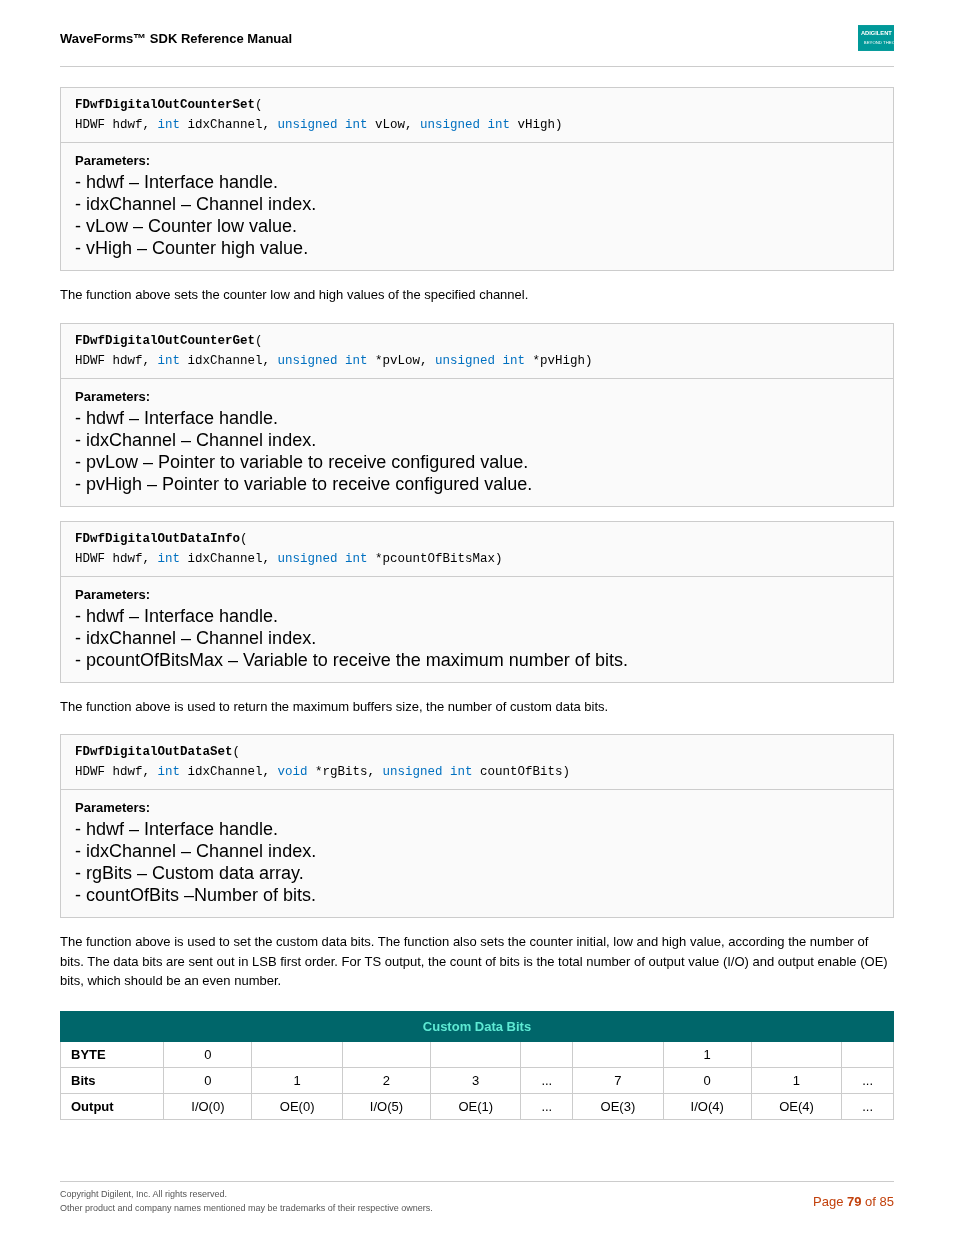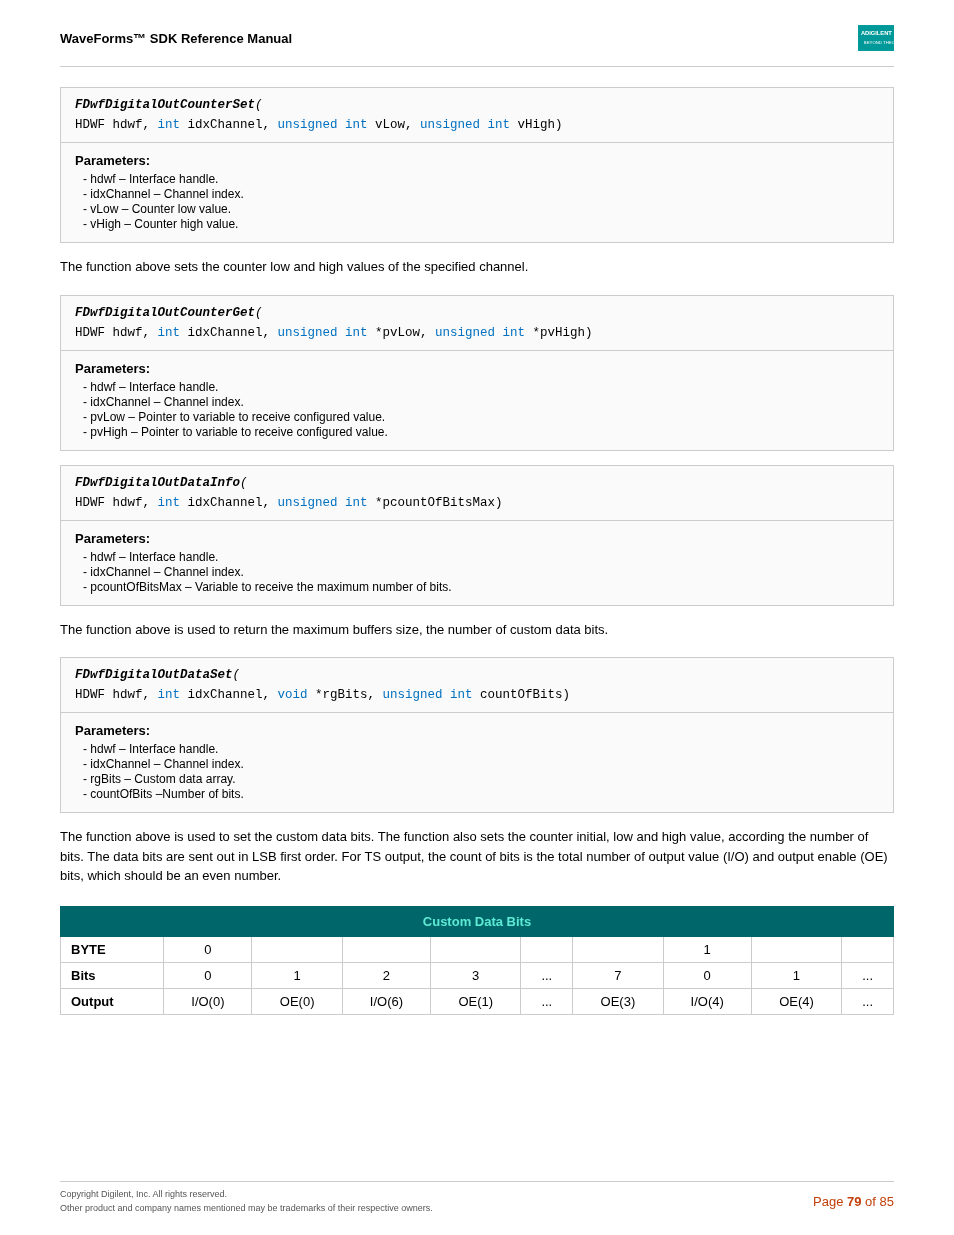--- a/index.html
+++ b/index.html
@@ -34,44 +34,43 @@
     }
     .code-block {
       border: 1px solid #ccc;
       margin-bottom: 14px;
       background: #fafafa;
     }
     .code-header {
       padding: 10px 14px 4px 14px;
       font-family: 'Courier New', monospace;
       font-size: 12.5px;
-      font-style: italic;
     }
     .code-line {
       padding: 2px 14px 10px 14px;
       font-family: 'Courier New', monospace;
       font-size: 12.5px;
       border-bottom: 1px solid #ccc;
     }
     .bold-code {
       font-weight: bold;
     }
     .blue { color: #0070c0; }
     .params-section {
       padding: 10px 14px;
       font-size: 13px;
     }
     .params-title {
       font-weight: bold;
       margin-bottom: 4px;
     }
     .param-line {
-      margin-left: 8px;
+      margin-left: 0px;
       margin-bottom: 1px;
-      font-size: 12px;
+      font-size: 18px;
     }
     .description-text {
       font-size: 13px;
       margin-bottom: 18px;
       line-height: 1.5;
     }
     .table-container {
       margin-top: 20px;
       border-collapse: collapse;
       width: 100%;
@@ -244,21 +243,21 @@
       <td>...</td>
       <td>7</td>
       <td>0</td>
       <td>1</td>
       <td>...</td>
     </tr>
     <tr>
       <td class="row-label" style="font-weight:bold;">Output</td>
       <td>I/O(0)</td>
       <td>OE(0)</td>
-      <td>I/O(6)</td>
+      <td>I/O(5)</td>
       <td>OE(1)</td>
       <td>...</td>
       <td>OE(3)</td>
       <td>I/O(4)</td>
       <td>OE(4)</td>
       <td>...</td>
     </tr>
   </tbody>
     </table>
 

